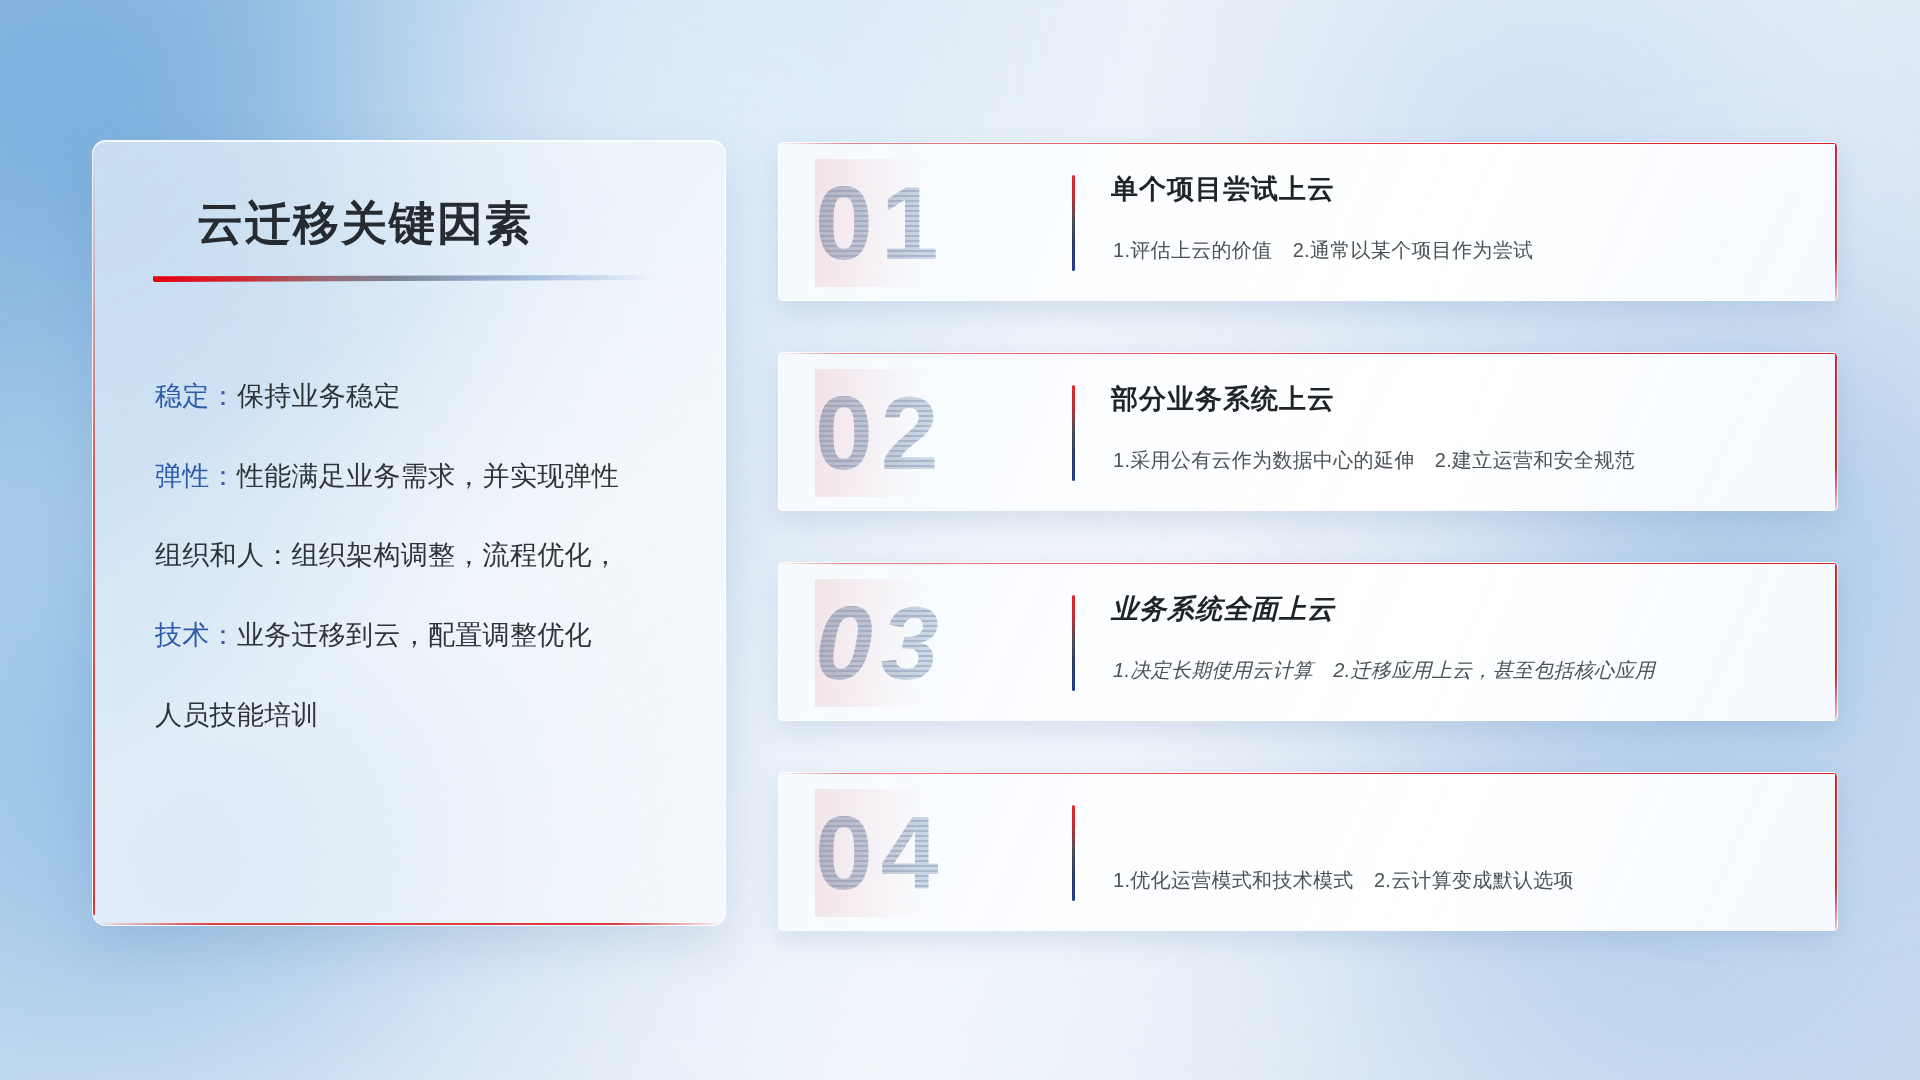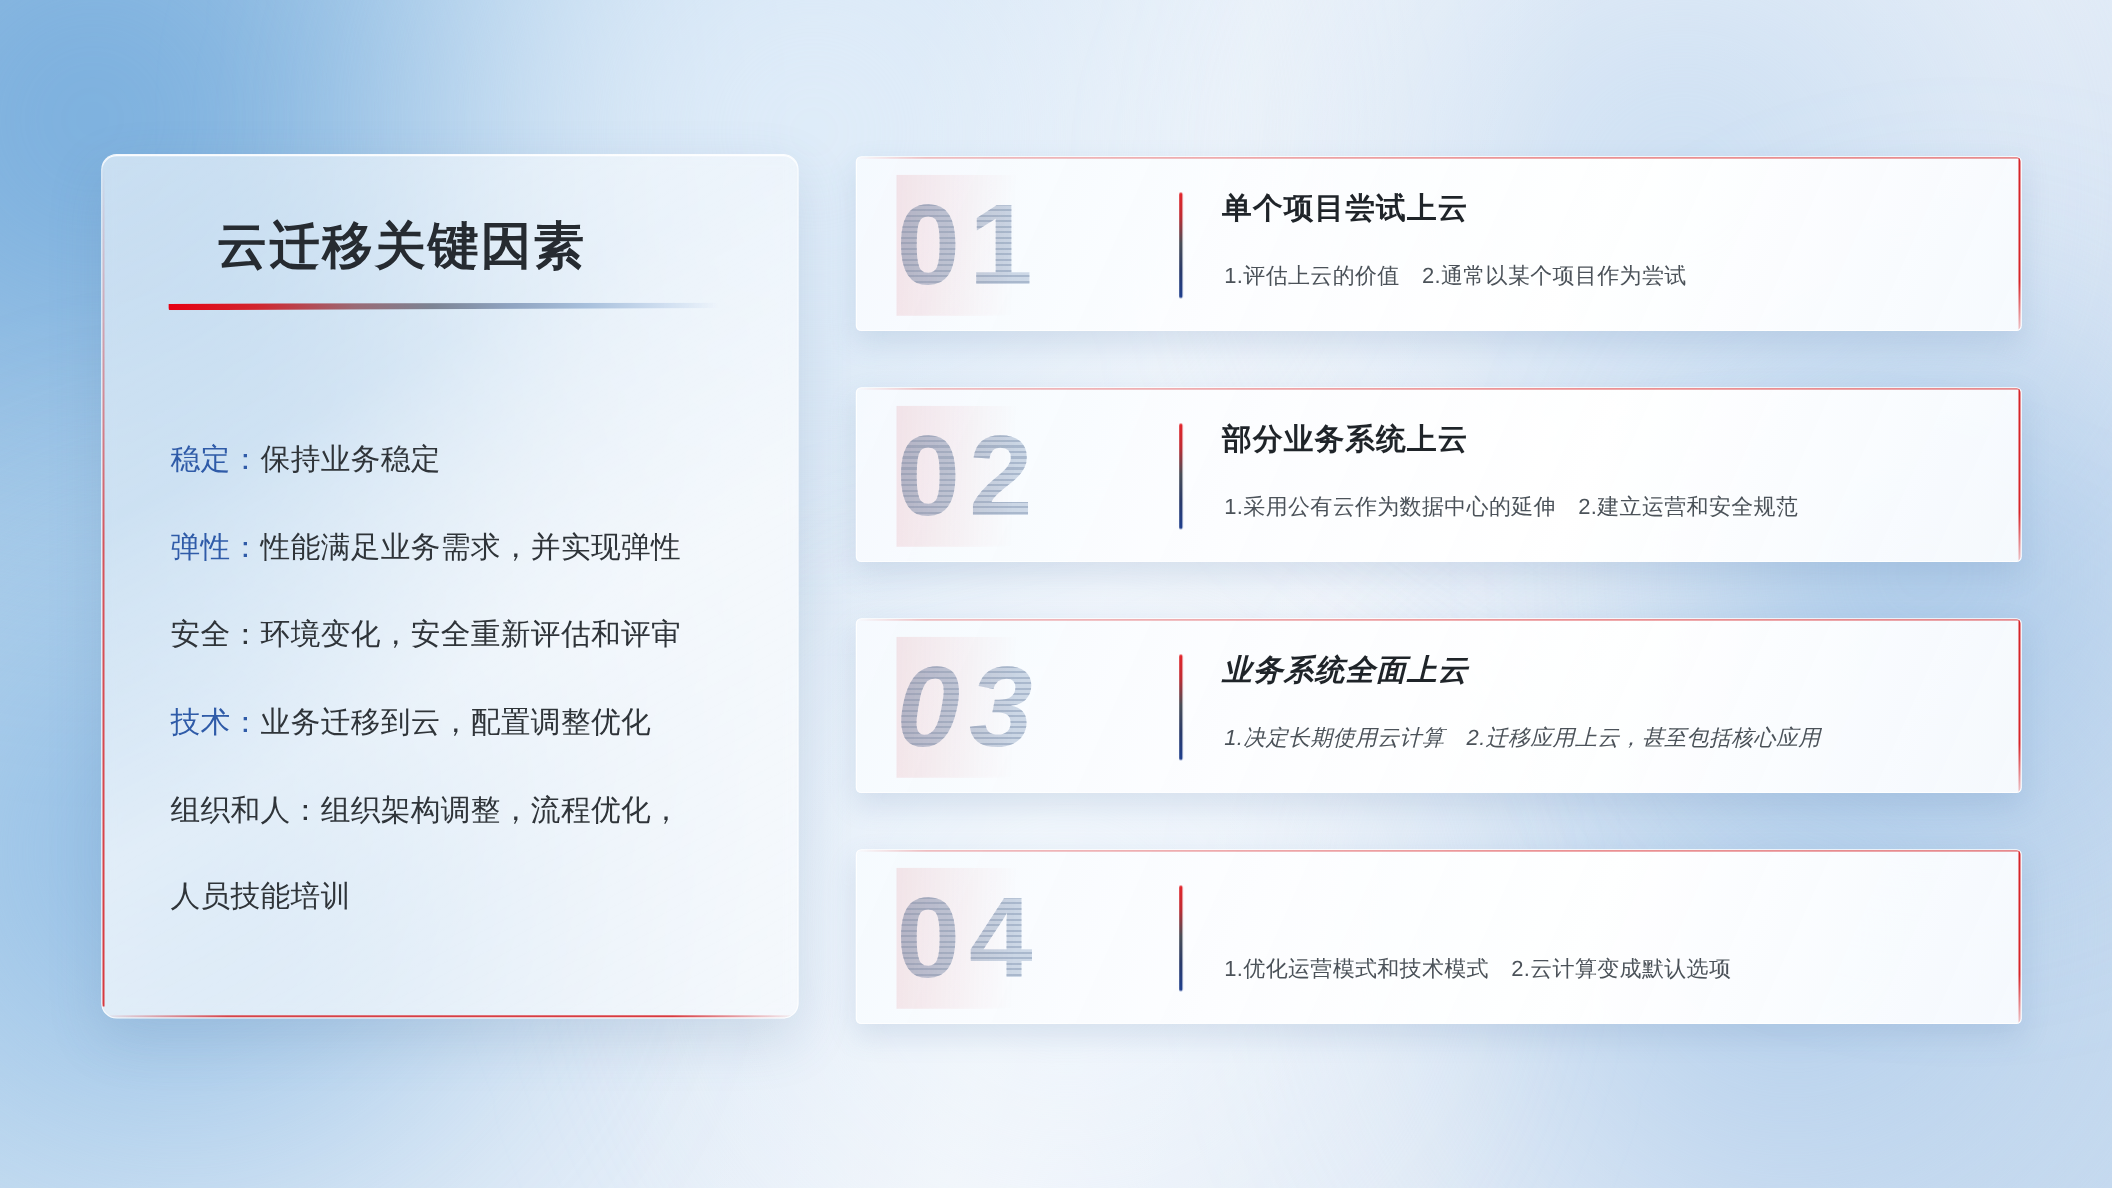--- a/index.html
+++ b/index.html
@@ -81,21 +81,21 @@
   }
   .title-rule {
     position:absolute; left:60px; top:134px; width:500px; height:7px;
     background:linear-gradient(90deg,
        #e60012 0%, #d2252e 16%, #9a6a75 34%, #7c8494 48%,
        #8fa3c0 62%, #a8c0dc 76%, #cfdef0 90%, rgba(207,222,240,0) 100%);
     clip-path:polygon(0 18%, 100% 0, 100% 72%, 0 100%);
     border-radius:2px;
   }
 
-  .kv-list { position:absolute; left:62px; top:238px; right:34px;margin-top:21px; }
+  .kv-list { position:absolute; left:62px; top:238px; right:34px; }
   .kv-row {
     font-size:27px; line-height:1.32; color:#2f3439;
     margin-bottom:44px; white-space:nowrap; letter-spacing:.3px;
   }
   .kv-key { color:#2f5ba8; }
   .kv-key.dark { color:#2f3439; }
 
   
   .card {
     position:absolute; left:778px; width:1060px; height:159px;
@@ -183,27 +183,24 @@
     <div class="title-rule"></div>
 
     <div class="kv-list">
       <div class="kv-row">
         <span class="kv-key">稳定：</span><span>保持业务稳定</span>
       </div>
       <div class="kv-row">
         <span class="kv-key">弹性：</span><span>性能满足业务需求，并实现弹性</span>
       </div>
       <div class="kv-row">
-        <span class="kv-key dark">安全：</span><span>环境变化，安全重新评估和评审</span>
+        <span class="kv-key dark">组织和人：</span><span>组织架构调整，流程优化，</span>
       </div>
       <div class="kv-row">
         <span class="kv-key">技术：</span><span>业务迁移到云，配置调整优化</span>
-      </div>
-      <div class="kv-row">
-        <span class="kv-key dark">组织和人：</span><span>组织架构调整，流程优化，</span>
       </div>
       <div class="kv-row">
         <span>人员技能培训</span>
       </div>
     </div>
   </div>
 
   <div class="card" id="card-1">
     <div class="card-num">01</div>
     <div class="num-tint"></div>

